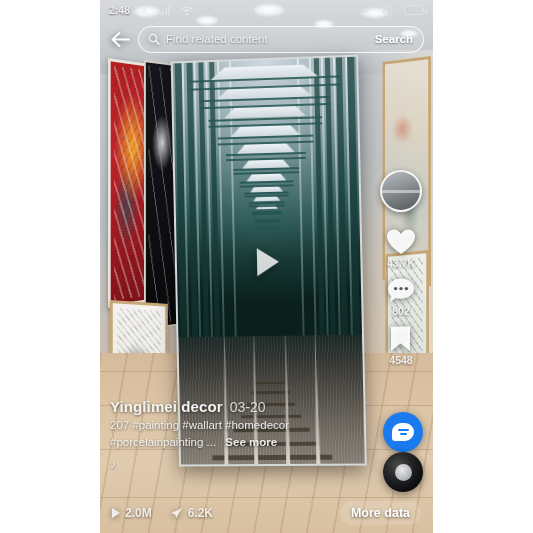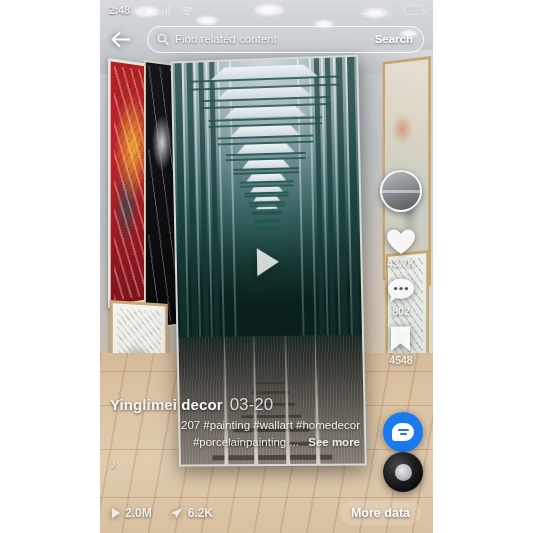--- a/index.html
+++ b/index.html
@@ -226,21 +226,21 @@
     width:2px; height:4px; background:#dfe3e6; border-radius:0 1px 1px 0;
   }
   .battery > i {
     position:absolute; left:1.2px; top:1.2px; bottom:1.2px; width:56%;
     background:#cfd6da; border-radius:1px; display:block;
   }
 
   
   #searchRow {
     position:absolute; left:0; top:22px; width:100%; height:34px;
-    display:flex; align-items:center; gap:16px; padding: 0 9px;
+    display:flex; align-items:center; gap:7px; padding: 0 9px;
     z-index: 50;
   }
   #backBtn {
     width:22px; height:22px; flex:0 0 auto;
     display:flex; align-items:center; justify-content:center;
     cursor:pointer;
   }
   #searchPill {
     flex:1 1 auto; height:27px;
     border:1.3px solid rgba(255,255,255,0.82);
@@ -320,24 +320,24 @@
   }
 
   
   #caption {
     position:absolute; left:10px; bottom:62px; width:250px;
     z-index:44; color:#f3f3f3;
     text-shadow: 0 1px 3px rgba(0,0,0,0.6);
   }
   #capHeadRow { display:flex; align-items:baseline; gap:7px; }
   #username { font-size:15px; font-weight:bold; letter-spacing:0.1px; cursor:pointer; }
-  #postDate { font-size:17px; opacity:0.82; }
+  #postDate { font-size:14px; opacity:0.82; }
   #capDesc {
     font-size:11.5px; line-height:1.5; margin-top:2px;
-    opacity:0.95; position:relative;text-align:right;
+    opacity:0.95; position:relative;
   }
   #seeMore {
     font-weight:bold; font-size:11.5px; margin-left:6px; cursor:pointer;
   }
   #musicRow {
     display:flex; align-items:center; gap:6px; margin-top:6px;
     font-size:11.5px; opacity:0.95;
   }
   #musicNote { font-size:12px; }
 

